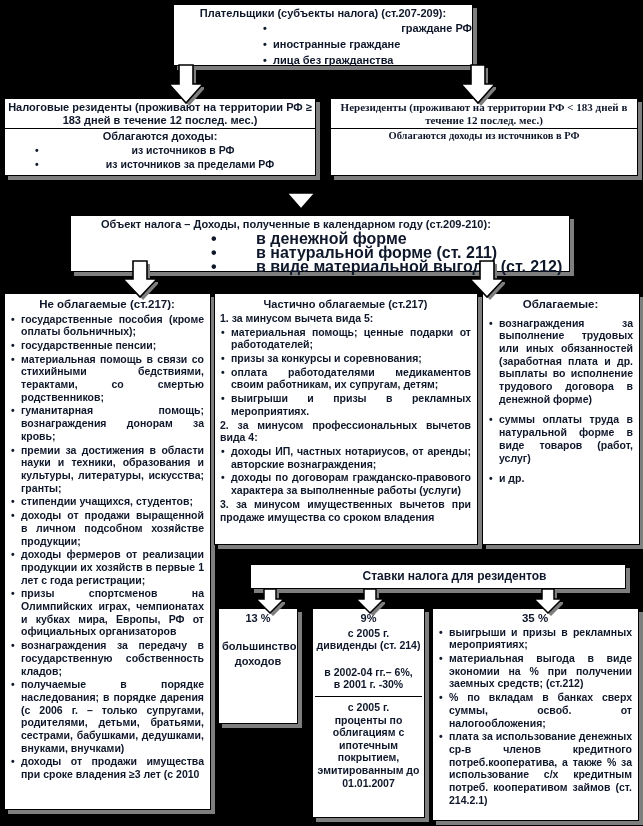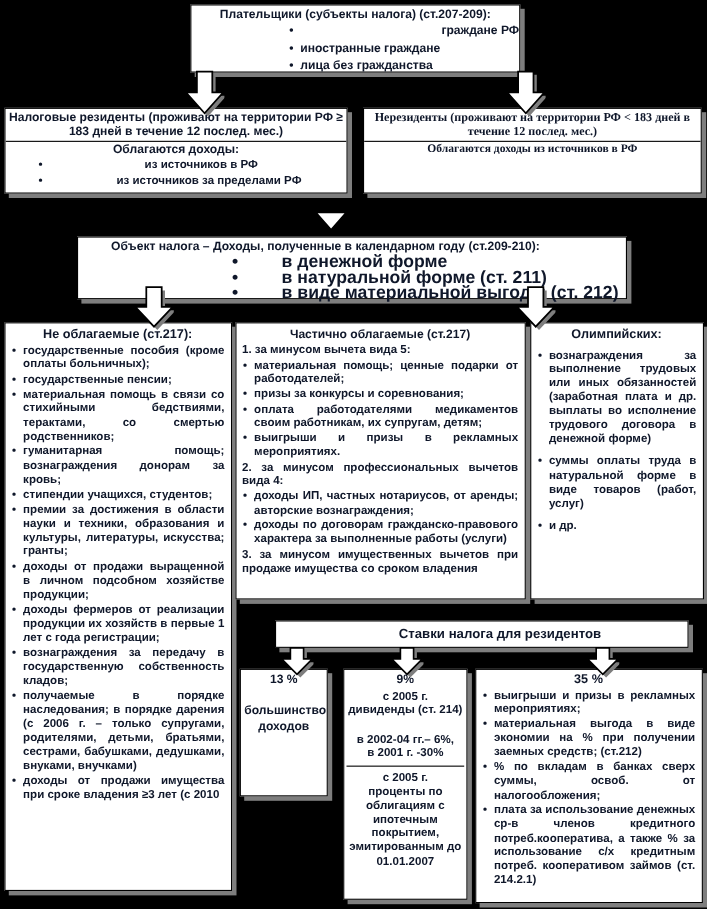--- a/index.html
+++ b/index.html
@@ -99,44 +99,45 @@
     <polygon points="14,4 28,4 28,22 38,22 21,40 4,22 14,22" fill="#7e7e7e"></polygon>
     <polygon points="11,1 25,1 25,19 35,19 18,37 1,19 11,19" fill="#fff" stroke="#000" stroke-width="1.6"></polygon>
   </svg>
 
   <div class="box pad" id="box-nontax">
     <div class="title" style="font-size:11.5px;">Не облагаемые (ст.217):</div>
     <div class="li">государственные пособия (кроме оплаты больничных);</div>
     <div class="li">государственные пенсии;</div>
     <div class="li">материальная помощь в связи со стихийными бедствиями, терактами, со смертью родственников;</div>
     <div class="li">гуманитарная помощь; вознаграждения донорам за кровь;</div>
+    <div class="li">премии за достижения в области науки и техники, образования и культуры, литературы, искусства; гранты;</div>
     <div class="li">стипендии учащихся, студентов;</div>
-    <div class="li">премии за достижения в области науки и техники, образования и культуры, литературы, искусства; гранты;</div>
     <div class="li">доходы от продажи выращенной в личном подсобном хозяйстве продукции;</div>
     <div class="li">доходы фермеров от реализации продукции их хозяйств в первые 1 лет с года регистрации;</div>
+    <div class="li">призы спортсменов на Олимпийских играх, чемпионатах и кубках мира, Европы, РФ от официальных организаторов</div>
     <div class="li">вознаграждения за передачу в государственную собственность кладов;</div>
     <div class="li">получаемые в порядке наследования; в порядке дарения (с 2006 г. – только супругами, родителями, детьми, братьями, сестрами, бабушками, дедушками, внуками, внучками)</div>
     <div class="li">доходы от продажи имущества при сроке владения ≥3 лет (с 2010</div>
   </div>
 
   <div class="box pad" id="box-partial">
     <div class="title">Частично  облагаемые (ст.217)</div>
     <div class="numline">1. за минусом вычета вида 5:</div>
     <div class="li">материальная помощь;  ценные подарки от работодателей;</div>
     <div class="li">призы за конкурсы и соревнования;</div>
     <div class="li">оплата работодателями медикаментов своим работникам, их супругам, детям;</div>
     <div class="li">выигрыши и призы в рекламных мероприятиях.</div>
     <div class="numline">2. за минусом профессиональных вычетов вида 4:</div>
     <div class="li">доходы ИП, частных нотариусов, от аренды; авторские вознаграждения;</div>
     <div class="li">доходы по договорам гражданско-правового характера за выполненные работы (услуги)</div>
     <div class="numline">3. за минусом имущественных вычетов при продаже имущества со сроком владения</div>
   </div>
 
   <div class="box pad" id="box-taxable">
-    <div class="title" style="font-size:11.5px;margin-bottom:4px;">Олимпийских:</div>
+    <div class="title" style="font-size:11.5px;margin-bottom:4px;">Облагаемые:</div>
     <div class="li" style="margin-bottom:8px;">вознаграждения за выполнение трудовых или иных обязанностей (заработная плата и др. выплаты во исполнение трудового договора в денежной форме)</div>
     <div class="li" style="margin-bottom:8px;">суммы оплаты труда в натуральной форме в виде товаров (работ, услуг)</div>
     <div class="li">и др.</div>
   </div>
 
   <div class="box" id="box-rates-header">
     <div class="title" style="font-size:12px;padding-top:4px;padding-left:36px;">Ставки налога для  резидентов</div>
   </div>
 
   <svg class="arrow" id="arr-3a" width="30" height="30" viewBox="0 0 30 30">

